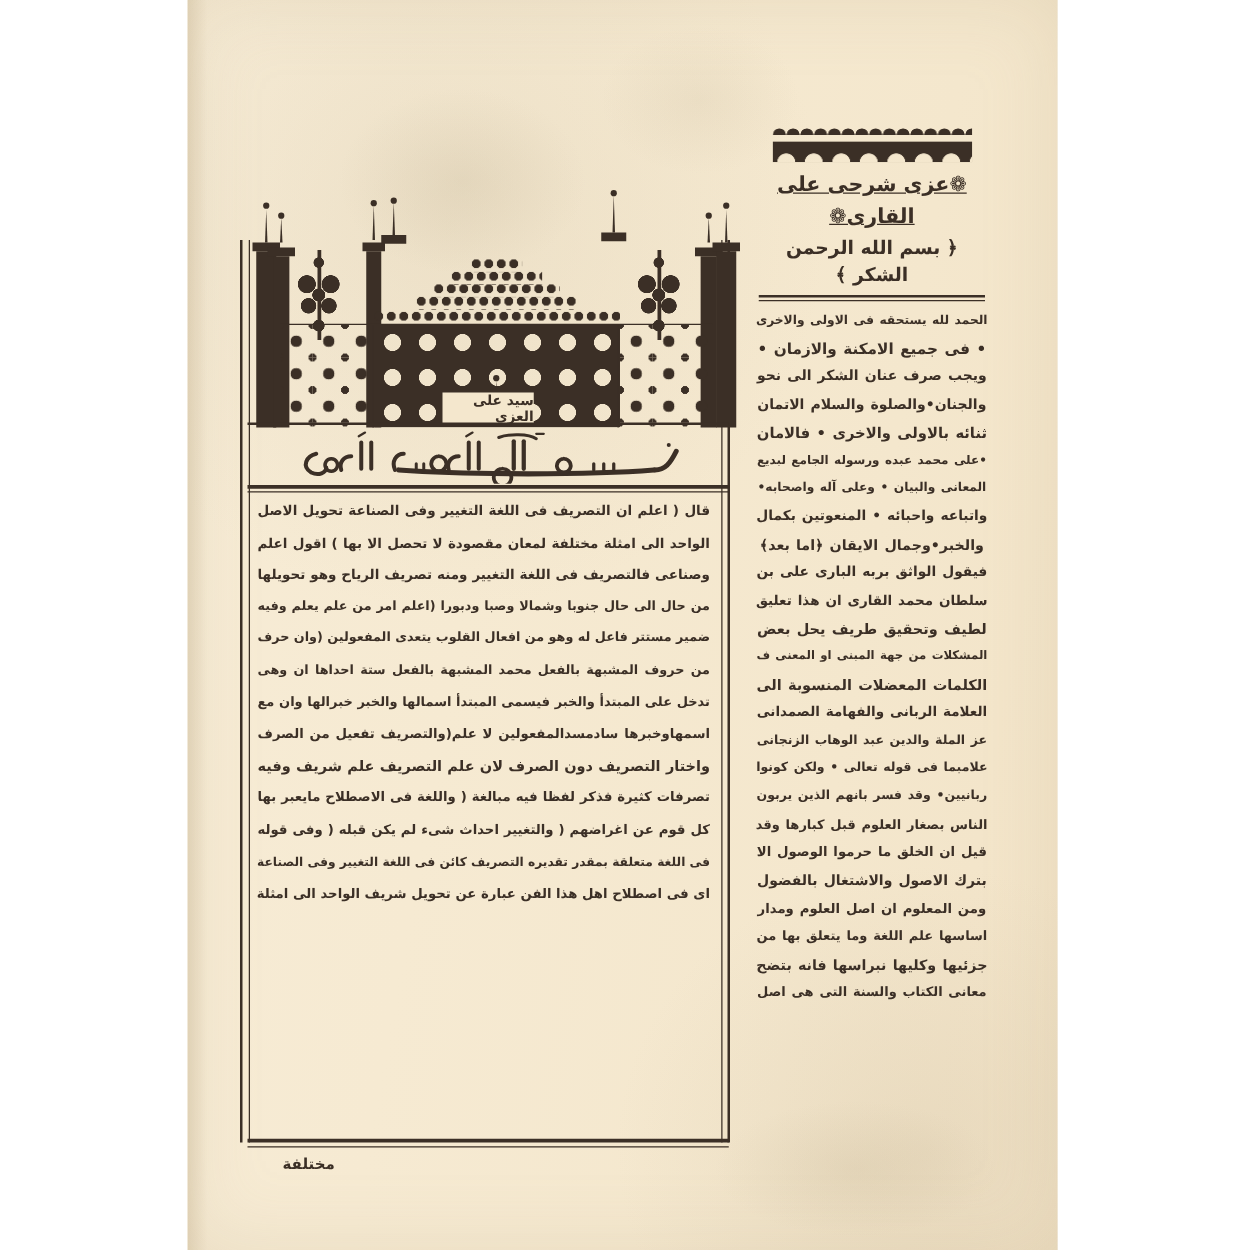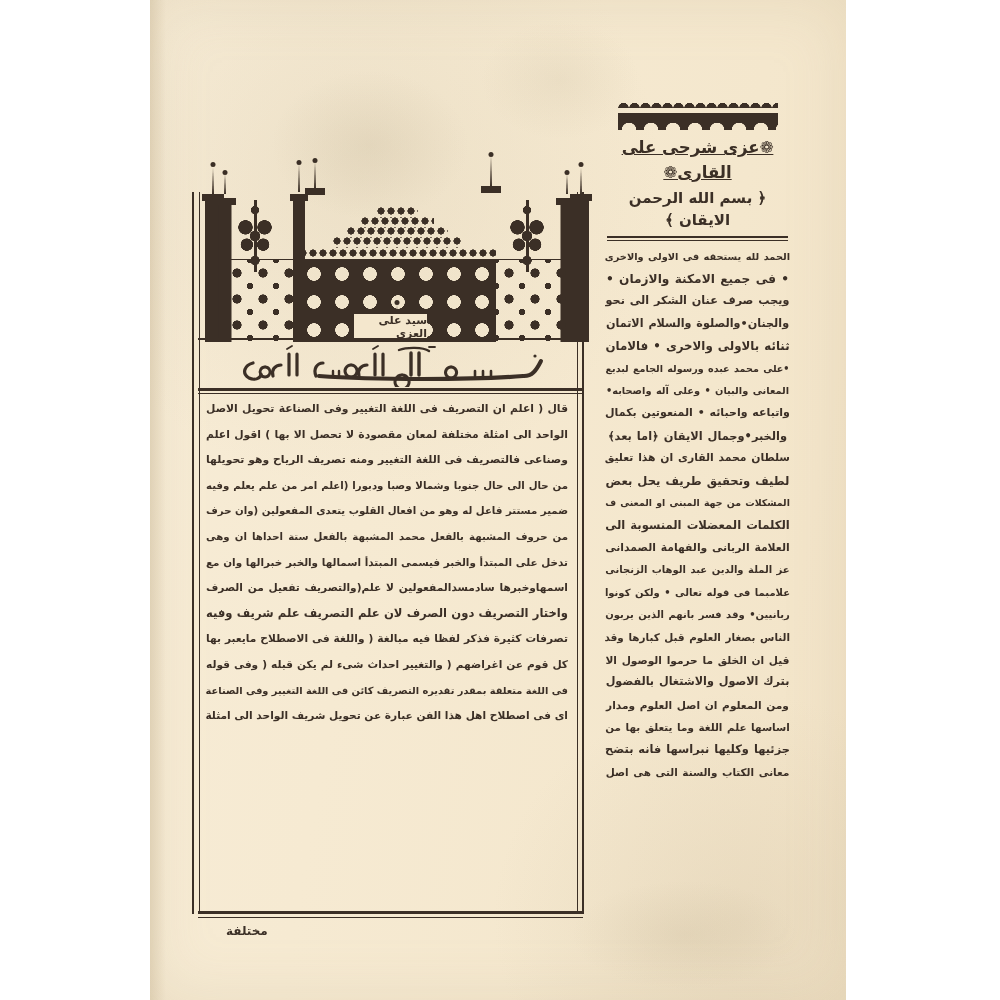--- a/index.html
+++ b/index.html
@@ -388,32 +388,33 @@
       <div id="catchword">مختلفة</div>
     </div>
 
     <div id="right-col">
       <div id="hdr-band">
         <div class="band-inner" style="background:none;"></div>
         <div class="teeth"></div>
         <div class="arcade"></div>
       </div>
       <div class="rc-title ink">❁عزى شرحى على القارى❁</div>
-      <div class="rc-basmala ink">﴿ بسم الله الرحمن الايقان ﴾</div>
+      <div class="rc-basmala ink">﴿ بسم الله الرحمن الشكر ﴾</div>
       <div class="rule-dbl"></div>
       <div id="rc-body" class="ink">
           <p style="font-size: 9.8px;">الحمد لله يستحقه فى الاولى والاخرى</p>
           <p style="font-size: 12.2px;">• فى جميع الامكنة والازمان •</p>
           <p style="font-size: 11.2px;">ويجب صرف عنان الشكر الى نحو</p>
           <p style="font-size: 11.2px;">والجنان•والصلوة والسلام الاتمان</p>
           <p style="font-size: 11.8px;">ثنائه بالاولى والاخرى • فالامان</p>
           <p style="font-size: 9.6px;">•على محمد عبده ورسوله الجامع لبديع</p>
           <p style="font-size: 9.8px;">المعانى والبيان • وعلى آله واصحابه•</p>
           <p style="font-size: 11px;">واتباعه واحبائه • المنعوتين بكمال</p>
           <p style="font-size: 11.4px;">والخبر•وجمال الايقان ﴿اما بعد﴾</p>
+          <p style="font-size: 11px;">فيقول الواثق بربه البارى على بن</p>
           <p style="font-size: 10.8px;">سلطان محمد القارى ان هذا تعليق</p>
           <p style="font-size: 11.6px;">لطيف وتحقيق طريف يحل بعض</p>
           <p style="font-size: 9.4px;">المشكلات من جهة المبنى او المعنى ف</p>
           <p style="font-size: 11.6px;">الكلمات المعضلات المنسوبة الى</p>
           <p style="font-size: 10.8px;">العلامة الربانى والفهامة الصمدانى</p>
           <p style="font-size: 10px;">عز الملة والدين عبد الوهاب الزنجانى</p>
           <p style="font-size: 10px;">علامبما فى قوله تعالى • ولكن كونوا</p>
           <p style="font-size: 10px;">ربانيين• وقد فسر بانهم الذين يربون</p>
           <p style="font-size: 10.4px;">الناس بصغار العلوم قبل كبارها وقد</p>
           <p style="font-size: 10.6px;">قيل ان الخلق ما حرموا الوصول الا</p>

